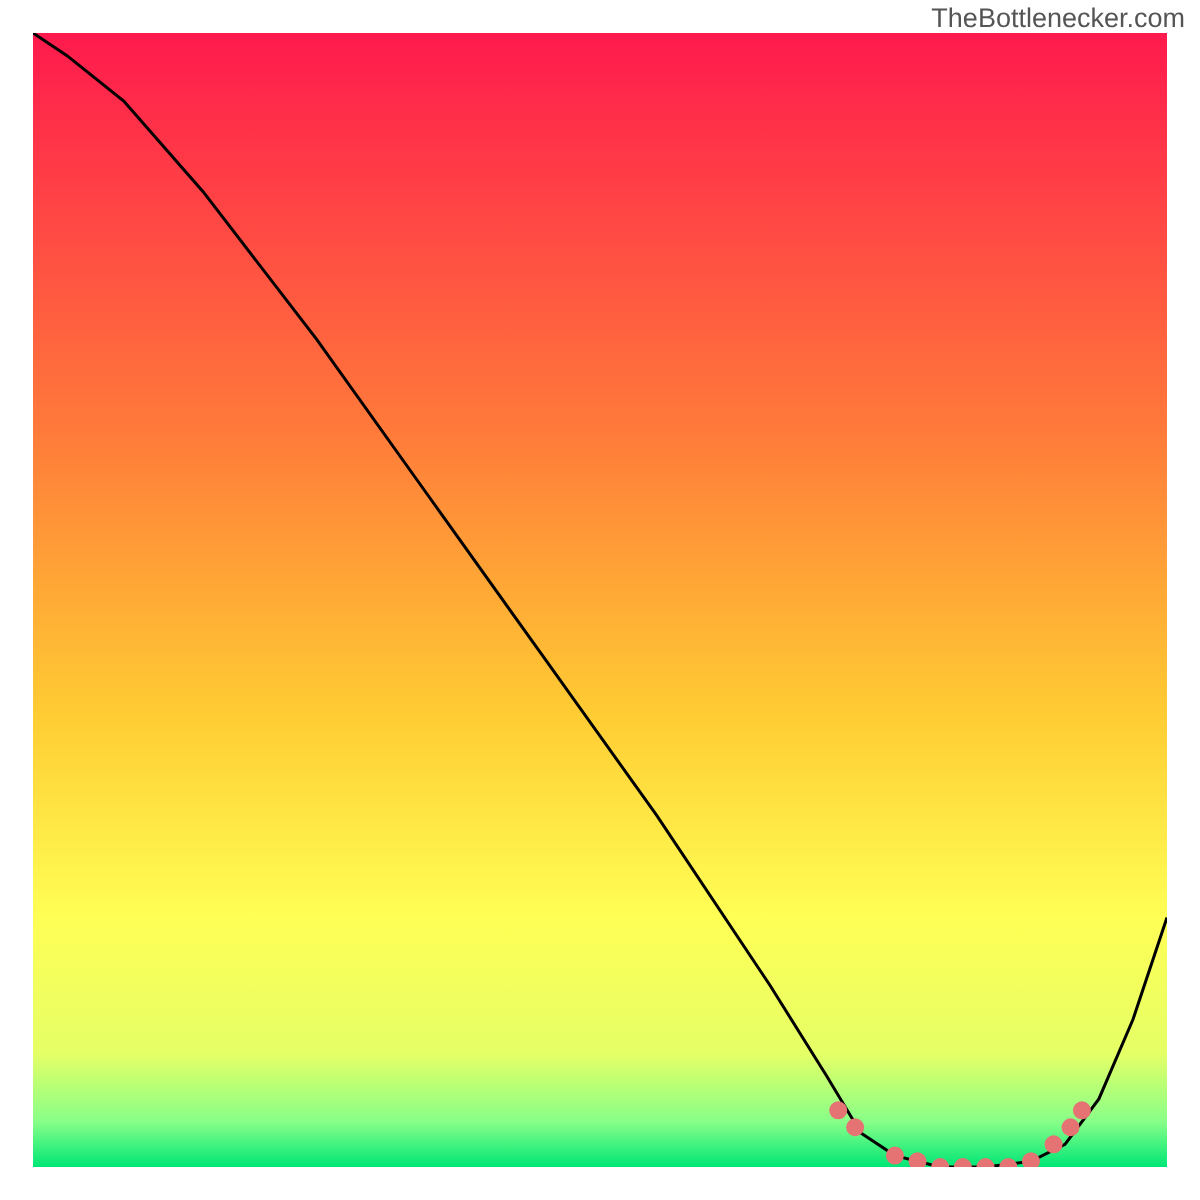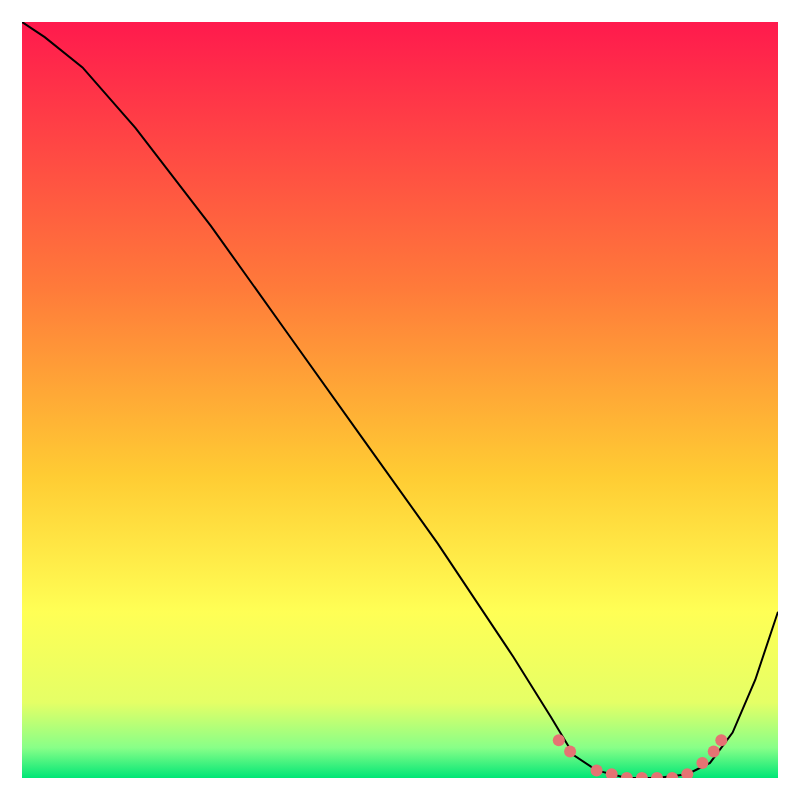--- a/index.html
+++ b/index.html
@@ -32,20 +32,21 @@
   height: 756px;
 }
 svg {
   display: block;
 }
 </style>
 </head>
 <body>
 
 <div class="container">
+  <div class="watermark">TheBottlenecker.com</div>
   <div class="chart-area">
     <svg id="chart-svg" width="756" height="756" viewBox="0 0 756 756">
       <defs>
         <linearGradient id="bg-grad" x1="0%" y1="0%" x2="0%" y2="100%">
         <stop offset="0%" stop-color="#ff1a4d"></stop>
             <stop offset="35%" stop-color="#ff7a3a"></stop>
             <stop offset="60%" stop-color="#ffcc33"></stop>
             <stop offset="78%" stop-color="#ffff55"></stop>
             <stop offset="90%" stop-color="#e5ff66"></stop>
             <stop offset="96%" stop-color="#88ff88"></stop>

